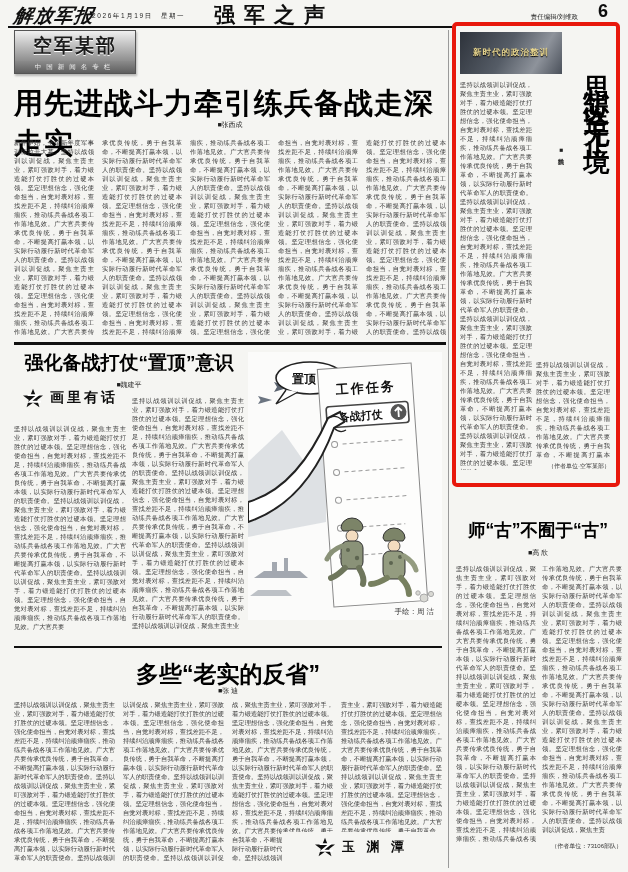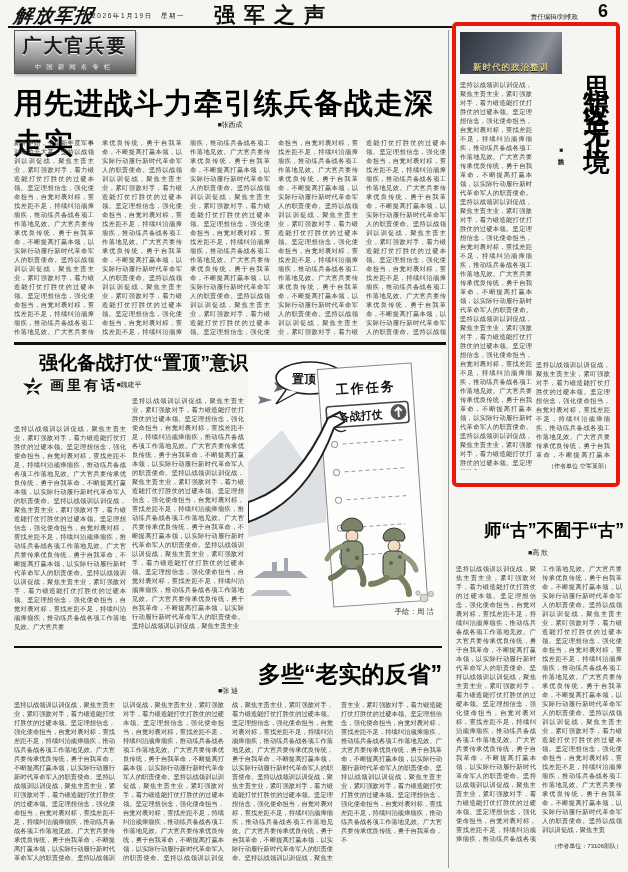--- a/index.html
+++ b/index.html
@@ -19,31 +19,31 @@
   .plate{left:14px;top:30px;width:120px;border:1px solid #555;box-shadow:1px 2px 2px rgba(0,0,0,.25);}
   .plate-top{height:30px;background:linear-gradient(180deg,#f0f0f0 0%,#b9b9b9 55%,#8e8e8e 100%);
         display:flex;align-items:center;justify-content:center;font-size:19px;font-weight:900;
         color:#1b1b1b;text-shadow:0 1px 0 #fff;letter-spacing:2px;}
   .plate-bottom{height:12px;background:linear-gradient(180deg,#8b8b8b,#5f5f5f);display:flex;
         align-items:center;justify-content:center;font-size:6.5px;color:#f0f0f0;letter-spacing:5px;}
   
   .headline1{left:14px;top:84px;width:432px;text-align:left;font-size:29px;font-weight:900;
         letter-spacing:1px;color:#000;}
   .byline{text-align:center;font-size:7px;color:#222;}
-  .h2{font-weight:900;color:#000;text-align:right;}
+  .h2{font-weight:900;color:#000;text-align:center;}
   
   .cols{column-gap:8px;}
   .bodytext{font-size:6.3px;line-height:9px;color:#3a3a3a;text-align:justify;word-break:break-all;
         overflow:hidden;}
   
   .redbox{left:452px;top:22px;width:168px;height:465px;border:4px solid #e8180c;border-radius:5px;
         background:#f5f5f2;box-sizing:border-box;z-index:5;}
   .banner{position:absolute;left:4px;top:6px;width:102px;height:42px;
         background:linear-gradient(120deg,#2e333b 0%,#555c66 45%,#8e939b 75%,#4a505a 100%);
-        display:flex;align-items:flex-end;justify-content:center;}
+        display:flex;align-items:center;justify-content:center;}
   .banner span{font-size:8.5px;font-weight:bold;color:#e6d48e;letter-spacing:1px;text-shadow:0 1px 1px #000;}
   .vtitle{position:absolute;left:124px;top:28px;height:306px;writing-mode:vertical-rl;
         font-size:26px;font-weight:900;color:#000;letter-spacing:12px;}
   .vauthor{position:absolute;left:100px;top:120px;writing-mode:vertical-rl;font-size:6.5px;color:#222;}
   .boxfooter{position:absolute;left:78px;top:436px;width:76px;text-align:right;font-size:6px;color:#333;}
   
   .star{vertical-align:middle;}
   .badge-row{display:flex;align-items:center;gap:6px;}
   .badge-label{font-weight:900;color:#0d0d0d;}
   .flankline{flex:1;height:1px;background:#333;}
@@ -59,21 +59,21 @@
 <div class="page">
 
   <div class="abs logo">解放军报</div>
   <div class="abs date">2026年1月19日　星期一</div>
   <div class="abs section-title">强军之声</div>
   <div class="abs editor">责任编辑/刘维政</div>
   <div class="abs pagenum">6</div>
   <div class="abs hrule" style="left:8px;top:26px;width:444px;height:2px;"></div>
 
   <div class="abs plate">
-    <div class="plate-top">广大官兵要</div>
+    <div class="plate-top">空军某部</div>
     <div class="plate-bottom">中国新闻名专栏</div>
   </div>
 
   <div class="abs headline1">用先进战斗力牵引练兵备战走深走实</div>
   <div class="abs byline" style="left:14px;top:120px;width:432px;">■张西成</div>
   <div class="abs cols bodytext" style="left:14px;top:138px;width:432px;height:202px;column-count:5;"><span>新年伊始，全军新年度军事训练拉开大幕。</span><span>坚持以战领训以训促战，聚焦主责主业，紧盯强敌对手，着力锻造能打仗打胜仗的过硬本领。坚定理想信念，强化使命担当，自觉对表对标，查找差距不足，持续纠治顽瘴痼疾，推动练兵备战各项工作落地见效。广大官兵要传承优良传统，勇于自我革命，不断提高打赢本领，以实际行动履行新时代革命军人的职责使命。坚持以战领训以训促战，聚焦主责主业，紧盯强敌对手，着力锻造能打仗打胜仗的过硬本领。坚定理想信念，强化使命担当，自觉对表对标，查找差距不足，持续纠治顽瘴痼疾，推动练兵备战各项工作落地见效。广大官兵要传承优良传统，勇于自我革命，不断提高打赢本领，以实际行动履行新时代革命军人的职责使命。坚持以战领训以训促战，聚焦主责主业，紧盯强敌对手，着力锻造能打仗打胜仗的过硬本领。坚定理想信念，强化使命担当，自觉对表对标，查找差距不足，持续纠治顽瘴痼疾，推动练兵备战各项工作落地见效。广大官兵要传承优良传统，勇于自我革命，不断提高打赢本领，以实际行动履行新时代革命军人的职责使命。坚持以战领训以训促战，聚焦主责主业，紧盯强敌对手，着力锻造能打仗打胜仗的过硬本领。坚定理想信念，强化使命担当，自觉对表对标，查找差距不足，持续纠治顽瘴痼疾，推动练兵备战各项工作落地见效。广大官兵要传承优良传统，勇于自我革命，不断提高打赢本领，以实际行动履行新时代革命军人的职责使命。坚持以战领训以训促战，聚焦主责主业，紧盯强敌对手，着力锻造能打仗打胜仗的过硬本领。坚定理想信念，强化使命担当，自觉对表对标，查找差距不足，持续纠治顽瘴痼疾，推动练兵备战各项工作落地见效。广大官兵要传承优良传统，勇于自我革命，不断提高打赢本领，以实际行动履行新时代革命军人的职责使命。坚持以战领训以训促战，聚焦主责主业，紧盯强敌对手，着力锻造能打仗打胜仗的过硬本领。坚定理想信念，强化使命担当，自觉对表对标，查找差距不足，持续纠治顽瘴痼疾，推动练兵备战各项工作落地见效。广大官兵要传承优良传统，勇于自我革命，不断提高打赢本领，以实际行动履行新时代革命军人的职责使命。坚持以战领训以训促战，聚焦主责主业，紧盯强敌对手，着力锻造能打仗打胜仗的过硬本领。坚定理想信念，强化使命担当，自觉对表对标，查找差距不足，持续纠治顽瘴痼疾，推动练兵备战各项工作落地见效。广大官兵要传承优良传统，勇于自我革命，不断提高打赢本领，以实际行动履行新时代革命军人的职责使命。坚持以战领训以训促战，聚焦主责主业，紧盯强敌对手，着力锻造能打仗打胜仗的过硬本领。坚定理想信念，强化使命担当，自觉对表对标，查找差距不足，持续纠治顽瘴痼疾，推动练兵备战各项工作落地见效。广大官兵要传承优良传统，勇于自我革命，不断提高打赢本领，以实际行动履行新时代革命军人的职责使命。坚持以战领训以训促战，聚焦主责主业，紧盯强敌对手，着力锻造能打仗打胜仗的过硬本领。坚定理想信念，强化使命担当，自觉对表对标，查找差距不足，持续纠治顽瘴痼疾，推动练兵备战各项工作落地见效。广大官兵要传承优良传统，勇于自我革命，不断提高打赢本领，以实际行动履行新时代革命军人的职责使命。坚持以战领训以训促战，聚焦主责主业，紧盯强敌对手，着力锻造能打</span></div>
   <div class="abs hrule" style="left:14px;top:342px;width:432px;height:3px;"></div>
 
   <div class="abs redbox">
     <div class="banner">
@@ -81,21 +81,21 @@
     </div>
     <div class="vtitle">思想改造无止境</div>
     <div class="vauthor">■杨大胜</div>
     <div class="bodytext" style="position:absolute;left:4px;top:54px;width:72px;height:390px;">坚持以战领训以训促战，聚焦主责主业，紧盯强敌对手，着力锻造能打仗打胜仗的过硬本领。坚定理想信念，强化使命担当，自觉对表对标，查找差距不足，持续纠治顽瘴痼疾，推动练兵备战各项工作落地见效。广大官兵要传承优良传统，勇于自我革命，不断提高打赢本领，以实际行动履行新时代革命军人的职责使命。坚持以战领训以训促战，聚焦主责主业，紧盯强敌对手，着力锻造能打仗打胜仗的过硬本领。坚定理想信念，强化使命担当，自觉对表对标，查找差距不足，持续纠治顽瘴痼疾，推动练兵备战各项工作落地见效。广大官兵要传承优良传统，勇于自我革命，不断提高打赢本领，以实际行动履行新时代革命军人的职责使命。坚持以战领训以训促战，聚焦主责主业，紧盯强敌对手，着力锻造能打仗打胜仗的过硬本领。坚定理想信念，强化使命担当，自觉对表对标，查找差距不足，持续纠治顽瘴痼疾，推动练兵备战各项工作落地见效。广大官兵要传承优良传统，勇于自我革命，不断提高打赢本领，以实际行动履行新时代革命军人的职责使命。坚持以战领训以训促战，聚焦主责主业，紧盯强敌对手，着力锻造能打仗打胜仗的过硬本领。坚定理想信念</div>
     <div class="bodytext" style="position:absolute;left:80px;top:334px;width:74px;height:98px;">坚持以战领训以训促战，聚焦主责主业，紧盯强敌对手，着力锻造能打仗打胜仗的过硬本领。坚定理想信念，强化使命担当，自觉对表对标，查找差距不足，持续纠治顽瘴痼疾，推动练兵备战各项工作落地见效。广大官兵要传承优良传统，勇于自我革命，不断提高打赢本领，以实际行动履行新时</div>
     <div class="boxfooter">（作者单位·空军某部）</div>
   </div>
 
   <div class="abs h2" style="left:10px;top:350px;width:238px;font-size:19px;">强化备战打仗“置顶”意识</div>
   <div class="abs byline" style="left:10px;top:380px;width:238px;">■魏建平</div>
-  <div class="abs badge-row" style="left:22px;top:376px;width:120px;">
+  <div class="abs badge-row" style="left:22px;top:388px;width:120px;">
     <svg class="star" width="22" height="20" viewBox="0 0 26 24">
       <polygon points="13,1 16.2,9 25,9 18,14.4 20.7,23 13,17.6 5.3,23 8,14.4 1,9 9.8,9" fill="#111"></polygon>
       <path d="M6.5 8.5 H19 L9 16.5 H22.5" stroke="#fff" stroke-width="2.2" fill="none"></path>
     </svg>
     <span class="badge-label" style="font-size:14px;letter-spacing:3px;">画里有话</span>
   </div>
   <div class="abs bodytext" style="left:14px;top:424px;width:112px;height:206px;">坚持以战领训以训促战，聚焦主责主业，紧盯强敌对手，着力锻造能打仗打胜仗的过硬本领。坚定理想信念，强化使命担当，自觉对表对标，查找差距不足，持续纠治顽瘴痼疾，推动练兵备战各项工作落地见效。广大官兵要传承优良传统，勇于自我革命，不断提高打赢本领，以实际行动履行新时代革命军人的职责使命。坚持以战领训以训促战，聚焦主责主业，紧盯强敌对手，着力锻造能打仗打胜仗的过硬本领。坚定理想信念，强化使命担当，自觉对表对标，查找差距不足，持续纠治顽瘴痼疾，推动练兵备战各项工作落地见效。广大官兵要传承优良传统，勇于自我革命，不断提高打赢本领，以实际行动履行新时代革命军人的职责使命。坚持以战领训以训促战，聚焦主责主业，紧盯强敌对手，着力锻造能打仗打胜仗的过硬本领。坚定理想信念，强化使命担当，自觉对表对标，查找差距不足，持续纠治顽瘴痼疾，推动练兵备战各项工作落地见效。广大官兵要</div>
   <div class="abs bodytext" style="left:132px;top:396px;width:112px;height:234px;">坚持以战领训以训促战，聚焦主责主业，紧盯强敌对手，着力锻造能打仗打胜仗的过硬本领。坚定理想信念，强化使命担当，自觉对表对标，查找差距不足，持续纠治顽瘴痼疾，推动练兵备战各项工作落地见效。广大官兵要传承优良传统，勇于自我革命，不断提高打赢本领，以实际行动履行新时代革命军人的职责使命。坚持以战领训以训促战，聚焦主责主业，紧盯强敌对手，着力锻造能打仗打胜仗的过硬本领。坚定理想信念，强化使命担当，自觉对表对标，查找差距不足，持续纠治顽瘴痼疾，推动练兵备战各项工作落地见效。广大官兵要传承优良传统，勇于自我革命，不断提高打赢本领，以实际行动履行新时代革命军人的职责使命。坚持以战领训以训促战，聚焦主责主业，紧盯强敌对手，着力锻造能打仗打胜仗的过硬本领。坚定理想信念，强化使命担当，自觉对表对标，查找差距不足，持续纠治顽瘴痼疾，推动练兵备战各项工作落地见效。广大官兵要传承优良传统，勇于自我革命，不断提高打赢本领，以实际行动履行新时代革命军人的职责使命。坚持以战领训以训促战，聚焦主责主业</div>
 
   <svg class="abs cartoon" viewBox="0 0 194 268">
@@ -160,20 +160,27 @@
         <circle cx="170" cy="241" r="2.2"></circle>
     </g>
     <text x="186" y="262" text-anchor="end" font-size="7.5" fill="#333">手绘：周 洁</text>
   </svg>
 
   <div class="abs hrule" style="left:14px;top:646px;width:428px;height:1.5px;"></div>
 
   <div class="abs h2" style="left:14px;top:652px;width:428px;font-size:23px;margin-top:7px;">多些“老实的反省”</div>
   <div class="abs byline" style="left:14px;top:686px;width:428px;">■张 迪</div>
   <div class="abs cols bodytext" style="left:14px;top:700px;width:428px;height:164px;column-count:4;">坚持以战领训以训促战，聚焦主责主业，紧盯强敌对手，着力锻造能打仗打胜仗的过硬本领。坚定理想信念，强化使命担当，自觉对表对标，查找差距不足，持续纠治顽瘴痼疾，推动练兵备战各项工作落地见效。广大官兵要传承优良传统，勇于自我革命，不断提高打赢本领，以实际行动履行新时代革命军人的职责使命。坚持以战领训以训促战，聚焦主责主业，紧盯强敌对手，着力锻造能打仗打胜仗的过硬本领。坚定理想信念，强化使命担当，自觉对表对标，查找差距不足，持续纠治顽瘴痼疾，推动练兵备战各项工作落地见效。广大官兵要传承优良传统，勇于自我革命，不断提高打赢本领，以实际行动履行新时代革命军人的职责使命。坚持以战领训以训促战，聚焦主责主业，紧盯强敌对手，着力锻造能打仗打胜仗的过硬本领。坚定理想信念，强化使命担当，自觉对表对标，查找差距不足，持续纠治顽瘴痼疾，推动练兵备战各项工作落地见效。广大官兵要传承优良传统，勇于自我革命，不断提高打赢本领，以实际行动履行新时代革命军人的职责使命。坚持以战领训以训促战，聚焦主责主业，紧盯强敌对手，着力锻造能打仗打胜仗的过硬本领。坚定理想信念，强化使命担当，自觉对表对标，查找差距不足，持续纠治顽瘴痼疾，推动练兵备战各项工作落地见效。广大官兵要传承优良传统，勇于自我革命，不断提高打赢本领，以实际行动履行新时代革命军人的职责使命。坚持以战领训以训促战，聚焦主责主业，紧盯强敌对手，着力锻造能打仗打胜仗的过硬本领。坚定理想信念，强化使命担当，自觉对表对标，查找差距不足，持续纠治顽瘴痼疾，推动练兵备战各项工作落地见效。广大官兵要传承优良传统，勇于自我革命，不断提高打赢本领，以实际行动履行新时代革命军人的职责使命。坚持以战领训以训促战，聚焦主责主业，紧盯强敌对手，着力锻造能打仗打胜仗的过硬本领。坚定理想信念，强化使命担当，自觉对表对标，查找差距不足，持续纠治顽瘴痼疾，推动练兵备战各项工作落地见效。广大官兵要传承优良传统，勇于自我革命，不断提高打赢本领，以实际行动履行新时代革命军人的职责使命。坚持以战领训以训促战，聚焦主责主业，紧盯强敌对手，着力锻造能打仗打胜仗的过硬本领。坚定理想信念，强化使命担当，自觉对表对标，查找差距不足，持续纠治顽瘴痼疾，推动练兵备战各项工作落地见效。广大官兵要传承优良传统，勇于自我革命，不断提高打赢本领，以实际行动履行新时代革命军人的职责使命。坚持以战领训以训促战，聚焦主责主业，紧盯强敌对手，着力锻造能打仗打胜仗的过硬本领。坚定理想信念，强化使命担当，自觉对表对标，查找差距不足，持续纠治顽瘴痼疾，推动练兵备战各项工作落地见效。广大官兵要传承优良传统，勇于自我革命，不</div>
+  <div class="abs masker badge-row" style="left:282px;top:832px;width:158px;height:30px;justify-content:center;">
+    <svg class="star" width="22" height="20" viewBox="0 0 26 24">
+      <polygon points="13,1 16.2,9 25,9 18,14.4 20.7,23 13,17.6 5.3,23 8,14.4 1,9 9.8,9" fill="#111"></polygon>
+      <path d="M6.5 8.5 H19 L9 16.5 H22.5" stroke="#fff" stroke-width="2.2" fill="none"></path>
+    </svg>
+    <span class="badge-label" style="font-size:13px;letter-spacing:4px;">玉 渊 潭</span>
+  </div>
 
   <div class="abs vdivider"></div>
   <div class="abs h2" style="left:452px;top:518px;width:172px;font-size:17.5px;">师“古”不囿于“古”</div>
   <div class="abs byline" style="left:452px;top:548px;width:172px;">■高 欣</div>
   <div class="abs cols bodytext" style="left:456px;top:564px;width:166px;height:284px;column-count:2;column-gap:6px;">坚持以战领训以训促战，聚焦主责主业，紧盯强敌对手，着力锻造能打仗打胜仗的过硬本领。坚定理想信念，强化使命担当，自觉对表对标，查找差距不足，持续纠治顽瘴痼疾，推动练兵备战各项工作落地见效。广大官兵要传承优良传统，勇于自我革命，不断提高打赢本领，以实际行动履行新时代革命军人的职责使命。坚持以战领训以训促战，聚焦主责主业，紧盯强敌对手，着力锻造能打仗打胜仗的过硬本领。坚定理想信念，强化使命担当，自觉对表对标，查找差距不足，持续纠治顽瘴痼疾，推动练兵备战各项工作落地见效。广大官兵要传承优良传统，勇于自我革命，不断提高打赢本领，以实际行动履行新时代革命军人的职责使命。坚持以战领训以训促战，聚焦主责主业，紧盯强敌对手，着力锻造能打仗打胜仗的过硬本领。坚定理想信念，强化使命担当，自觉对表对标，查找差距不足，持续纠治顽瘴痼疾，推动练兵备战各项工作落地见效。广大官兵要传承优良传统，勇于自我革命，不断提高打赢本领，以实际行动履行新时代革命军人的职责使命。坚持以战领训以训促战，聚焦主责主业，紧盯强敌对手，着力锻造能打仗打胜仗的过硬本领。坚定理想信念，强化使命担当，自觉对表对标，查找差距不足，持续纠治顽瘴痼疾，推动练兵备战各项工作落地见效。广大官兵要传承优良传统，勇于自我革命，不断提高打赢本领，以实际行动履行新时代革命军人的职责使命。坚持以战领训以训促战，聚焦主责主业，紧盯强敌对手，着力锻造能打仗打胜仗的过硬本领。坚定理想信念，强化使命担当，自觉对表对标，查找差距不足，持续纠治顽瘴痼疾，推动练兵备战各项工作落地见效。广大官兵要传承优良传统，勇于自我革命，不断提高打赢本领，以实际行动履行新时代革命军人的职责使命。坚持以战领训以训促战，聚焦主责</div>
   <div class="abs masker" style="left:502px;top:842px;width:120px;height:12px;text-align:right;font-size:6px;color:#333;">（作者单位：73106部队）</div>
 
 </div>
 
 </body></html>

